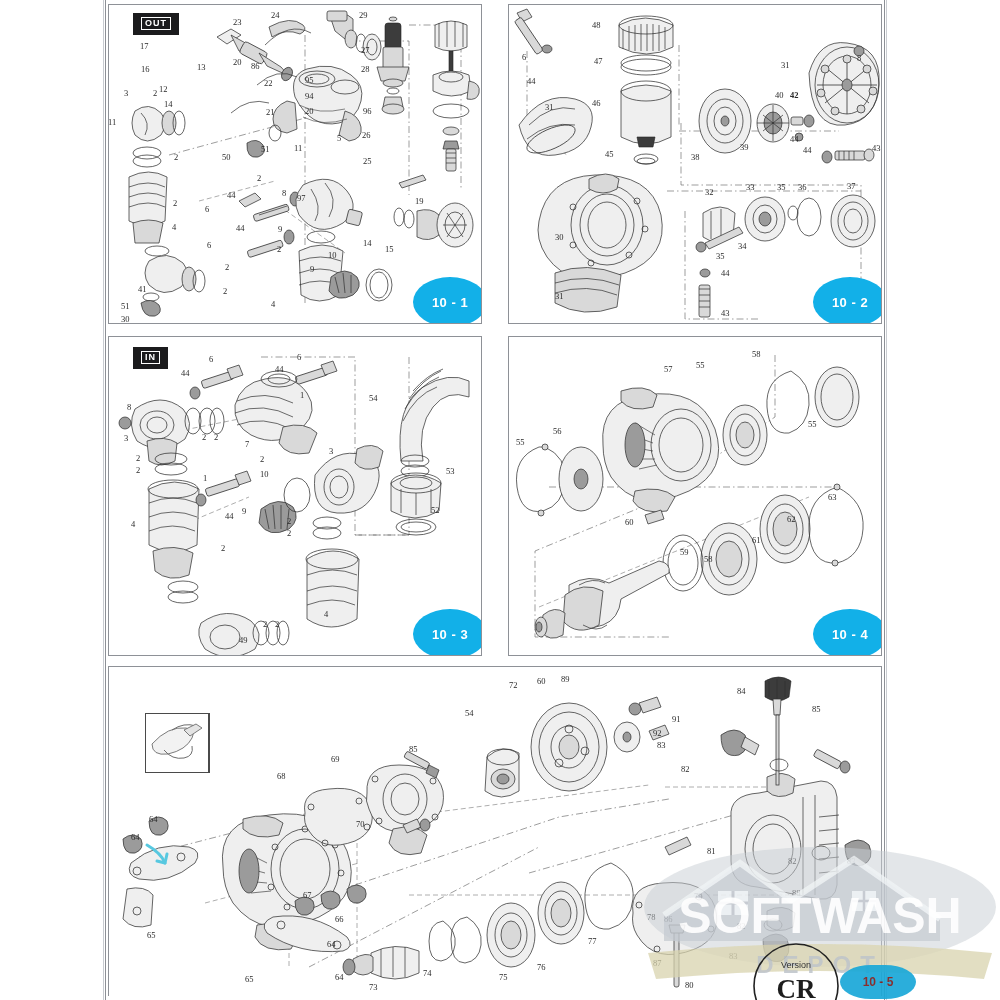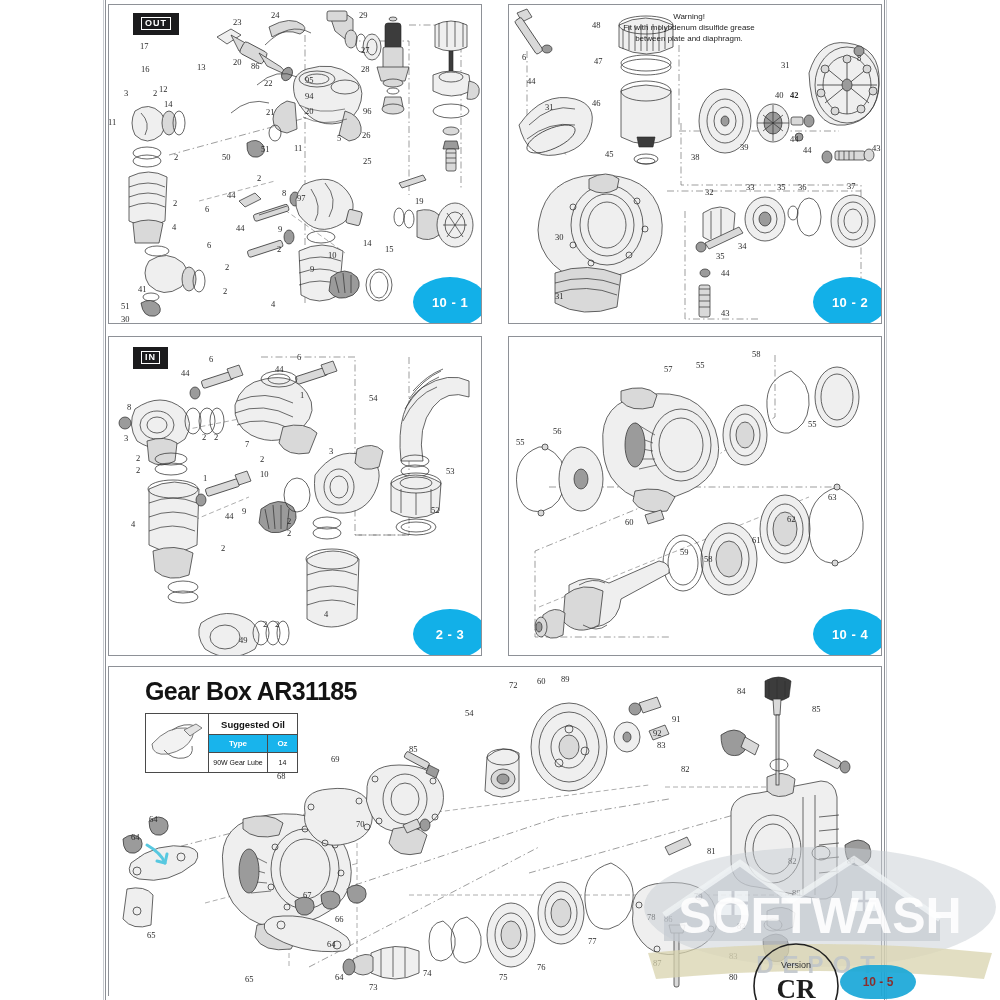--- a/index.html
+++ b/index.html
@@ -314,25 +314,20 @@
     <div class="num" style="left:219px;top:246px;">10</div>
     <div class="num" style="left:201px;top:260px;">9</div>
     <div class="num" style="left:162px;top:295px;">4</div>
     <div class="num" style="left:114px;top:282px;">2</div>
 
     <div class="badge p1">10 - 1</div>
   </div>
 
   <div class="panel" style="left:508px;top:4px;width:374px;height:320px;">
 
-    <div class="warn" style="left:180px;top:6px;width:200px;margin-left:-100px;">
-      <div>Warning!</div>
-      <div>Fit  with molybdenum disulfide grease</div>
-      <div>between plate and diaphragm.</div>
-    </div>
 
     <svg width="374" height="320" viewBox="0 0 374 320">
       <defs>
         <linearGradient id="mg3" x1="0" y1="0" x2="1" y2="0">
           <stop offset="0" stop-color="#f6f6f6"></stop>
             <stop offset=".5" stop-color="#d2d2d2"></stop>
           <stop offset="1" stop-color="#ababab"></stop>
         </linearGradient>
         <radialGradient id="rg2" cx=".38" cy=".32" r=".85">
           <stop offset="0" stop-color="#fdfdfd"></stop>
@@ -610,21 +605,21 @@
     <div class="num" style="left:178px;top:192px;">2</div>
     <div class="num" style="left:112px;top:207px;">2</div>
     <div class="num" style="left:215px;top:273px;">4</div>
     <div class="num" style="left:130px;top:299px;">49</div>
     <div class="num" style="left:154px;top:283px;">2</div>
     <div class="num" style="left:166px;top:283px;">2</div>
     <div class="num" style="left:260px;top:57px;">54</div>
     <div class="num" style="left:337px;top:130px;">53</div>
     <div class="num" style="left:322px;top:169px;">52</div>
 
-    <div class="badge p3">2 - 3</div>
+    <div class="badge p3">10 - 3</div>
   </div>
 
   <div class="panel" style="left:508px;top:336px;width:374px;height:320px;">
 
     <svg width="374" height="320" viewBox="0 0 374 320">
       <path class="dash" d="M266 18 L266 80 L128 172 L26 214 L26 300 L160 300"></path>
       <path class="dash" d="M40 150 L330 150"></path>
       <path class="dash2" d="M30 270 L300 160"></path>
 
       <g transform="translate(12,106)">
@@ -711,41 +706,29 @@
     <div class="num" style="left:243px;top:199px;">61</div>
     <div class="num" style="left:195px;top:218px;">58</div>
     <div class="num" style="left:116px;top:181px;">60</div>
     <div class="num" style="left:171px;top:211px;">59</div>
 
     <div class="badge p4">10 - 4</div>
   </div>
 
   <div class="panel" style="left:108px;top:666px;width:774px;height:330px;border-bottom:none;">
 
-    <div class="gb-title">Gear Box AR31185</div>
 
     <div class="oilbox">
       <div class="oilpic">
         <svg width="62" height="58" viewBox="0 0 62 58">
           <path d="M6 30 q16 -18 34 -16 q10 2 6 10 q-6 12 -24 16 q-16 2 -16 -10z" fill="#f2f2f2" stroke="#6d6d6d" stroke-width=".9"></path>
           <path d="M26 16 q12 -8 24 -4" fill="none" stroke="#6d6d6d" stroke-width="1"></path>
           <path d="M38 16 l12 -6 6 4 -12 8z" fill="#e4e4e4" stroke="#6d6d6d" stroke-width=".9"></path>
           <path d="M18 36 q8 10 20 8 q10 -2 8 -12" fill="none" stroke="#6d6d6d" stroke-width="1"></path>
         </svg>
-      </div>
-      <div class="oiltable">
-        <div class="oil-h">Suggested Oil</div>
-        <div class="oil-sub">
-          <div class="c-type">Type</div>
-          <div class="c-oz">Oz</div>
-        </div>
-        <div class="oil-row">
-          <div class="c-type">90W Gear Lube</div>
-          <div class="c-oz">14</div>
-        </div>
       </div>
     </div>
 
     <svg width="774" height="330" viewBox="0 0 774 330">
       <path class="dash" d="M30 190 L300 120"></path>
       <path class="dash" d="M150 250 L450 150 L560 132"></path>
       <path class="dash" d="M200 300 L430 180"></path>
       <path class="dash2" d="M96 236 L250 196"></path>
       <path class="dash2" d="M180 150 L180 300"></path>
       <path class="dash2" d="M320 146 L540 118"></path>
@@ -934,21 +917,21 @@
     <div class="num" style="left:452px;top:8px;">89</div>
     <div class="num" style="left:563px;top:48px;">91</div>
     <div class="num" style="left:544px;top:62px;">92</div>
     <div class="num" style="left:260px;top:316px;">73</div>
     <div class="num" style="left:314px;top:302px;">74</div>
     <div class="num" style="left:390px;top:306px;">75</div>
     <div class="num" style="left:428px;top:296px;">76</div>
     <div class="num" style="left:479px;top:270px;">77</div>
     <div class="num" style="left:538px;top:246px;">78</div>
     <div class="num" style="left:585px;top:225px;text-align:center;">79</div>
-    <div class="num" style="left:576px;top:306px;margin-left:44px;">80</div>
+    <div class="num" style="left:576px;top:314px;">80</div>
     <div class="num" style="left:598px;top:180px;">81</div>
     <div class="num" style="left:572px;top:98px;">82</div>
     <div class="num" style="left:548px;top:74px;">83</div>
     <div class="num" style="left:628px;top:20px;">84</div>
     <div class="num" style="left:703px;top:38px;">85</div>
     <div class="num" style="left:679px;top:190px;">82</div>
     <div class="num" style="left:738px;top:190px;">83</div>
     <div class="num" style="left:628px;top:255px;">82</div>
     <div class="num" style="left:620px;top:285px;">83</div>
     <div class="num" style="left:683px;top:222px;">88</div>

